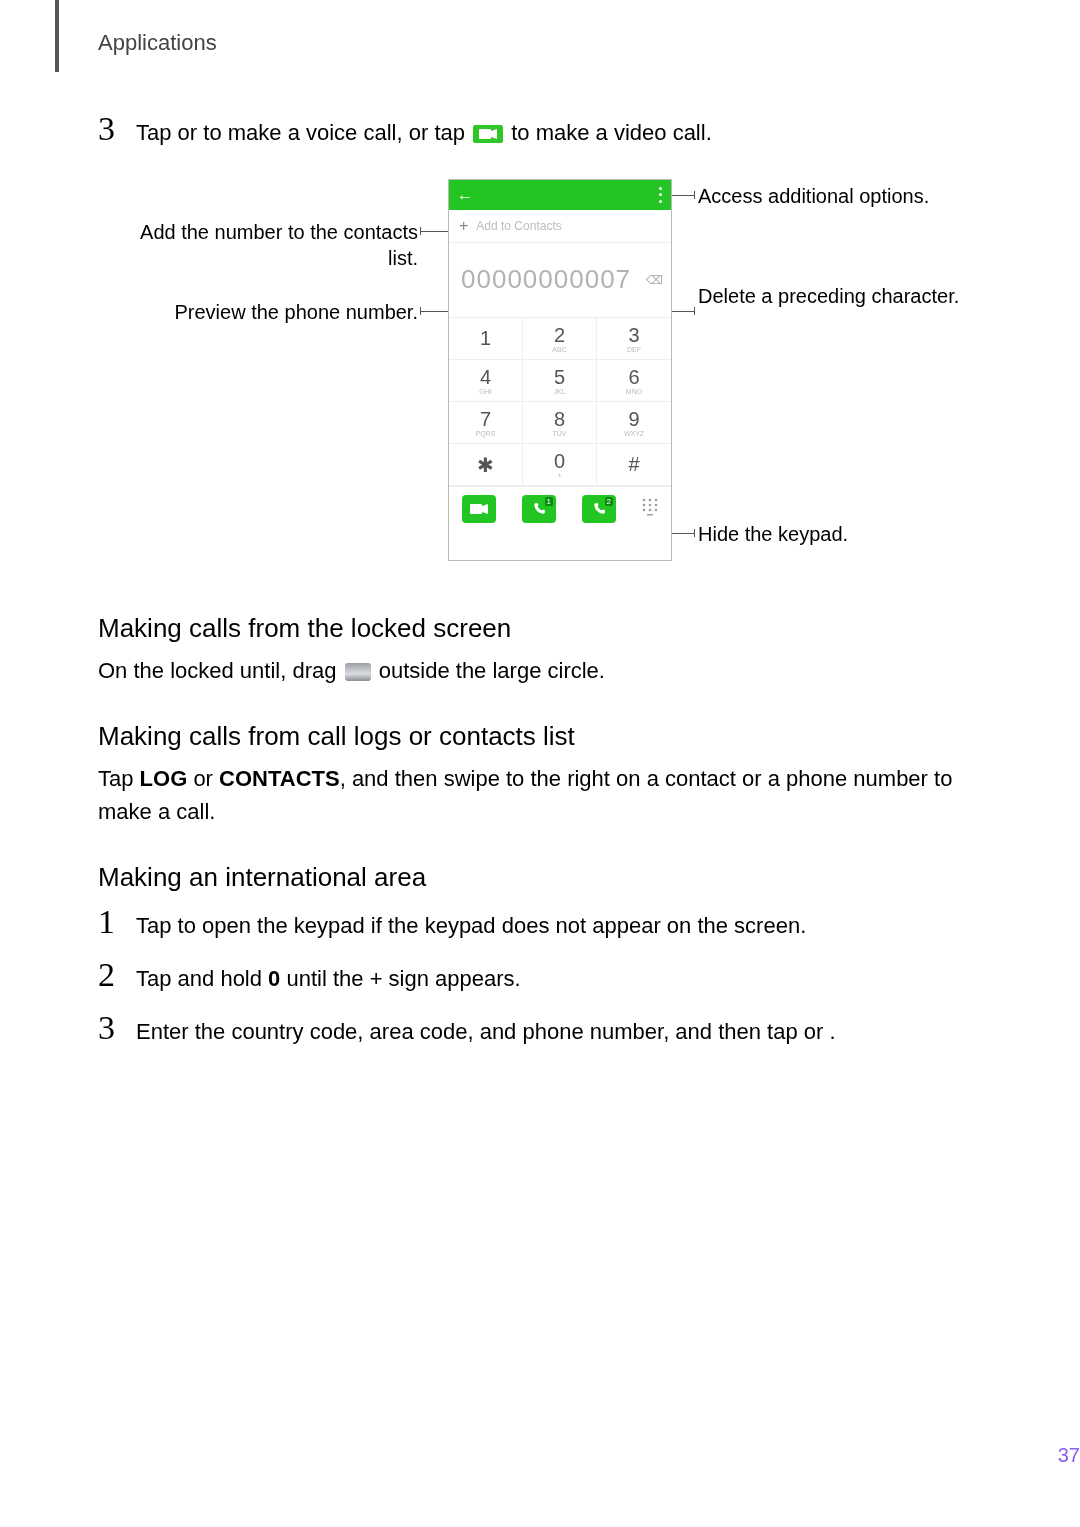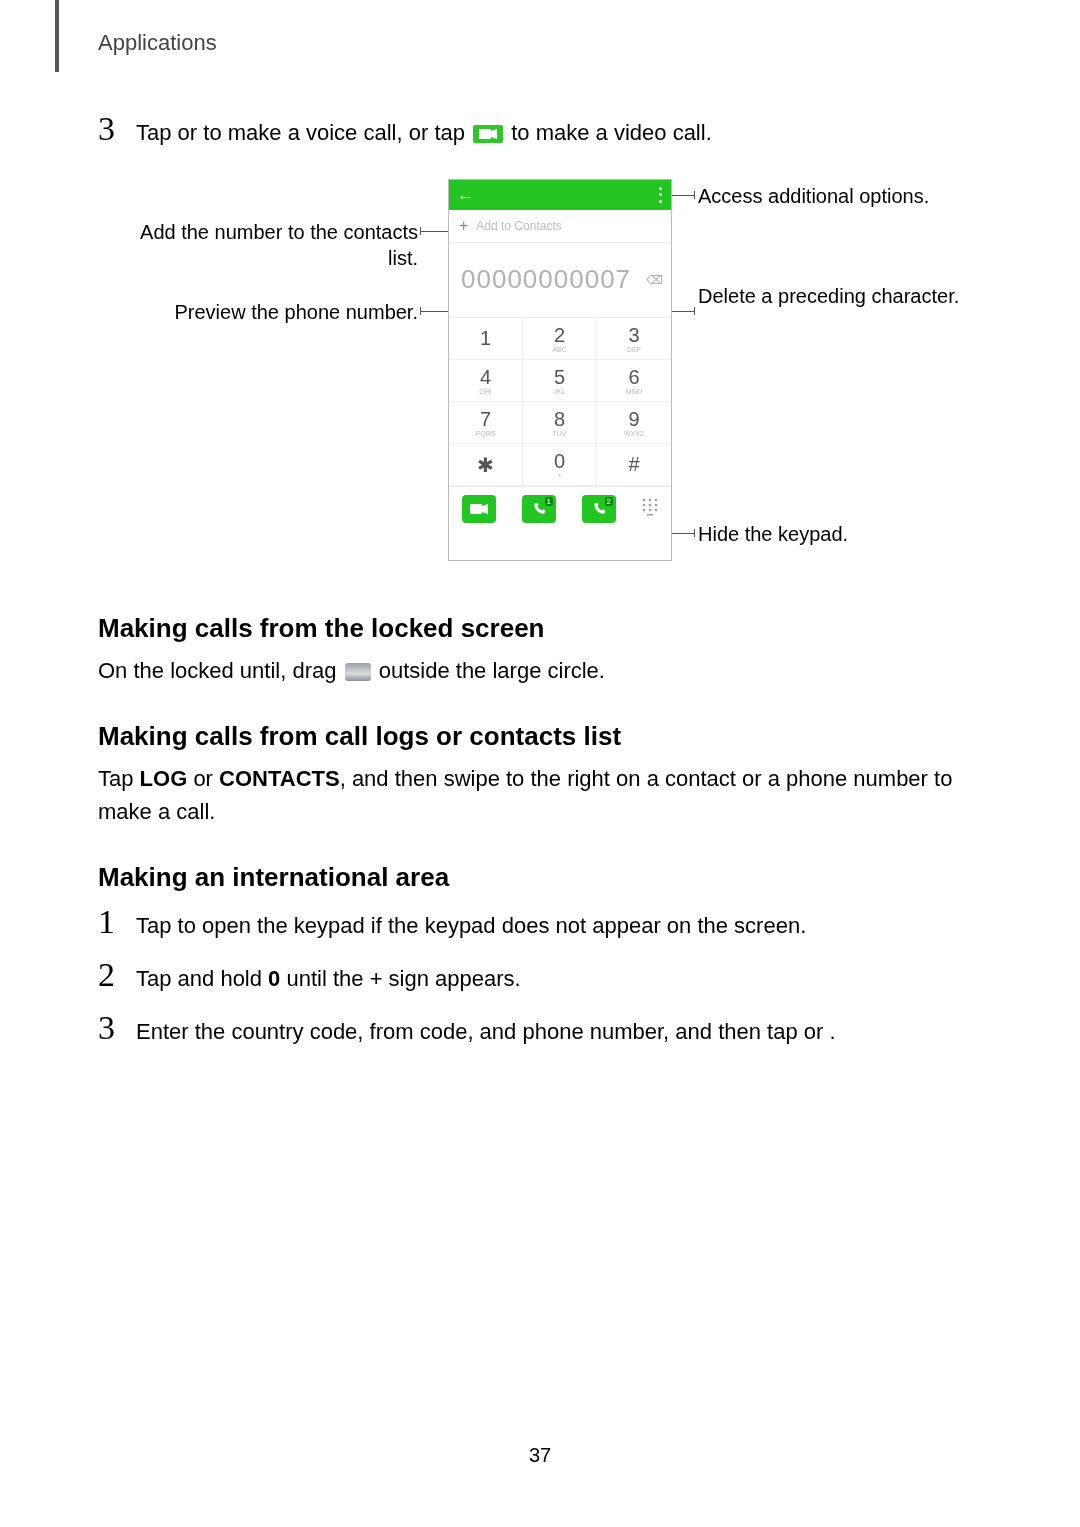--- a/index.html
+++ b/index.html
@@ -194,37 +194,37 @@
   .tick {
     position:absolute;
     width:1px;
     height:8px;
     background:#555;
   }
 
   
   h3 {
     font-size:26px;
-    font-weight:bold;
+    font-weight:normal;
     margin:34px 0 10px 0;
   }
   p.body {
     font-size:22px;
     line-height:1.5;
     margin:0 0 8px 0;
   }
   .bold { font-weight:bold; }
 
   .page-num {
     position:absolute;
     bottom:60px;
     left:0; right:0;
-    text-align:center;
+    text-align:right;
     font-size:20px;
-    color:#000000;
+    color:#8b5cf6;
   }
 </style>
 </head>
 <body>
 
 <div class="page">
   <div class="vert-rule"></div>
   <div class="header-label">Applications</div>
 
   <div class="content">
@@ -393,19 +393,19 @@
       <div class="txt">Tap     to open the keypad if the keypad does not appear on the screen.</div>
     </div>
     <div class="num-step" style="margin-top:14px;">
       <div class="num">2</div>
       <div class="txt">
         <span>Tap and hold </span><span class="bold">0</span><span> until the + sign appears.</span>
       </div>
     </div>
     <div class="num-step" style="margin-top:14px;">
       <div class="num">3</div>
-      <div class="txt">Enter the country code, from code, and phone number, and then tap     or    .</div>
+      <div class="txt">Enter the country code, area code, and phone number, and then tap     or    .</div>
     </div>
 
   </div>
 
   <div class="page-num">37</div>
 </div>
 
 </body></html>

